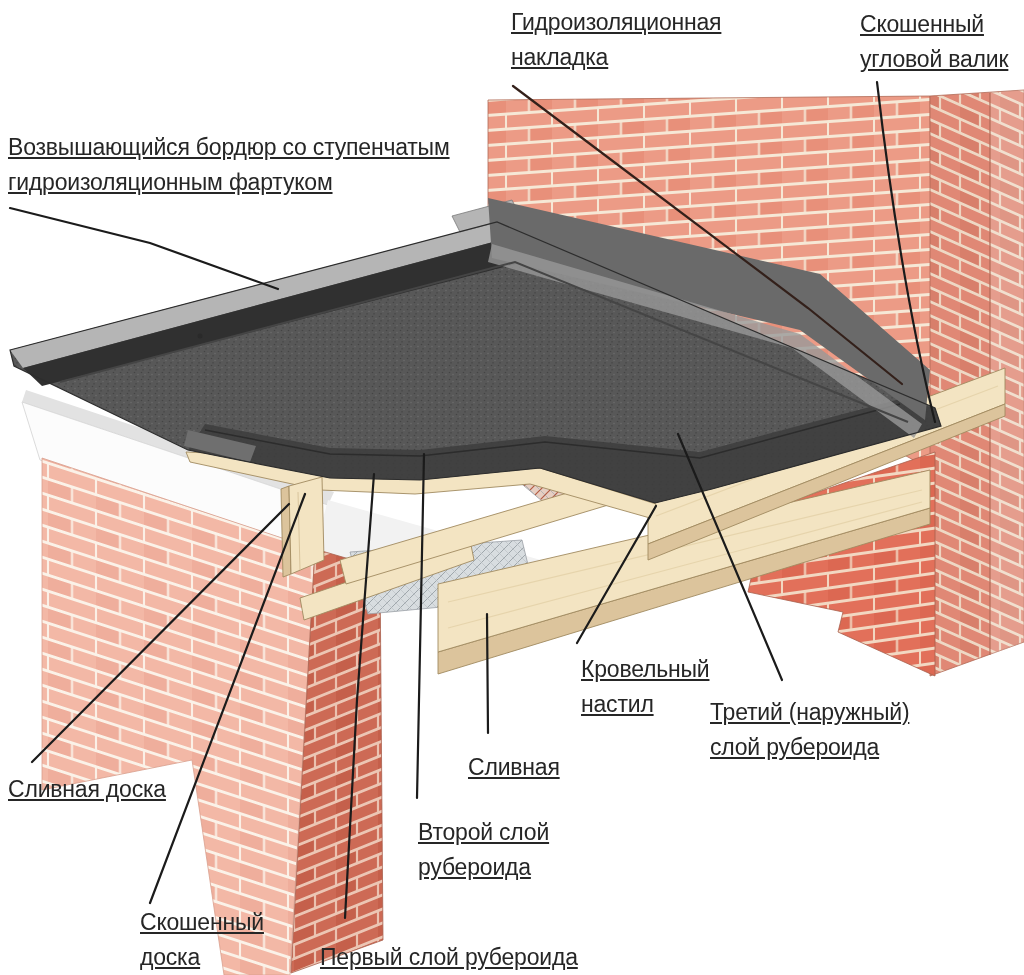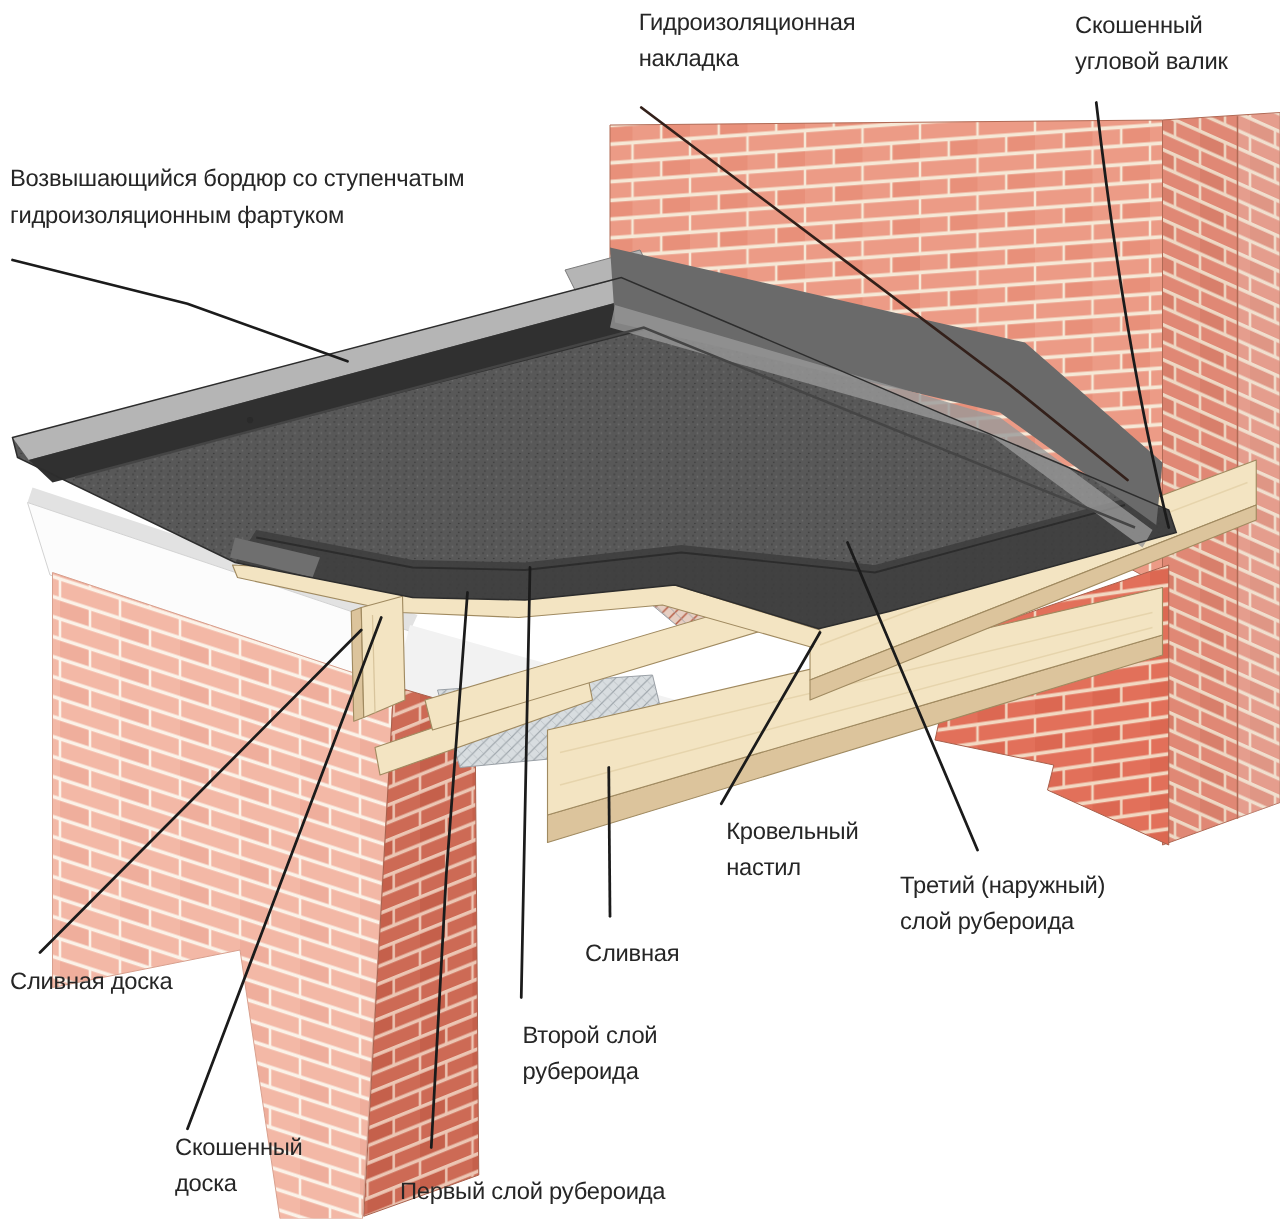--- a/index.html
+++ b/index.html
@@ -4,24 +4,25 @@
 <style>
   html,body{margin:0;padding:0;background:#fff;}
   .stage{
     position:relative;width:1024px;height:975px;overflow:hidden;
     background:var(--background,#fff);
     font-family:"Liberation Sans", sans-serif;
   }
   .stage svg{position:absolute;left:0;top:0;}
   .lbl{
     position:absolute;
-    font-size:19px;line-height:1.52;letter-spacing:-0.2px;
+    font-size:23px;line-height:1.52;letter-spacing:-0.2px;
     color:var(--text,#262626);
     white-space:pre-line;
     user-select:none;
+    text-decoration:underline;
   }
 </style>
 </head>
 <body>
 
 <div class="stage">
 
 <svg width="1024" height="975" viewBox="0 0 1024 975">
   <defs>
     <pattern id="brickA" width="46" height="30" patternUnits="userSpaceOnUse" patternTransform="skewY(-4)">
@@ -137,21 +138,21 @@
 </svg>
 
   <div class="lbl" style="left:511px;top:5px;">Гидроизоляционная
 накладка</div>
   <div class="lbl" style="left:860px;top:7px;">Скошенный
 угловой валик</div>
   <div class="lbl" style="left:8px;top:130px;">Возвышающийся бордюр со ступенчатым
 гидроизоляционным фартуком</div>
   <div class="lbl" style="left:566px;top:652px;margin-left:15px;">Кровельный
 настил</div>
-  <div class="lbl" style="left:710px;top:695px;margin-left:10px;">Третий (наружный)
+  <div class="lbl" style="left:710px;top:695px;">Третий (наружный)
 слой рубероида</div>
   <div class="lbl" style="left:468px;top:750px;">Сливная</div>
   <div class="lbl" style="left:8px;top:772px;">Сливная доска</div>
   <div class="lbl" style="left:418px;top:815px;">Второй слой
 рубероида</div>
   <div class="lbl" style="left:140px;top:905px;">Скошенный
 доска</div>
   <div class="lbl" style="left:320px;top:940px;text-align:right;">Первый слой рубероида</div>
 </div>
 

